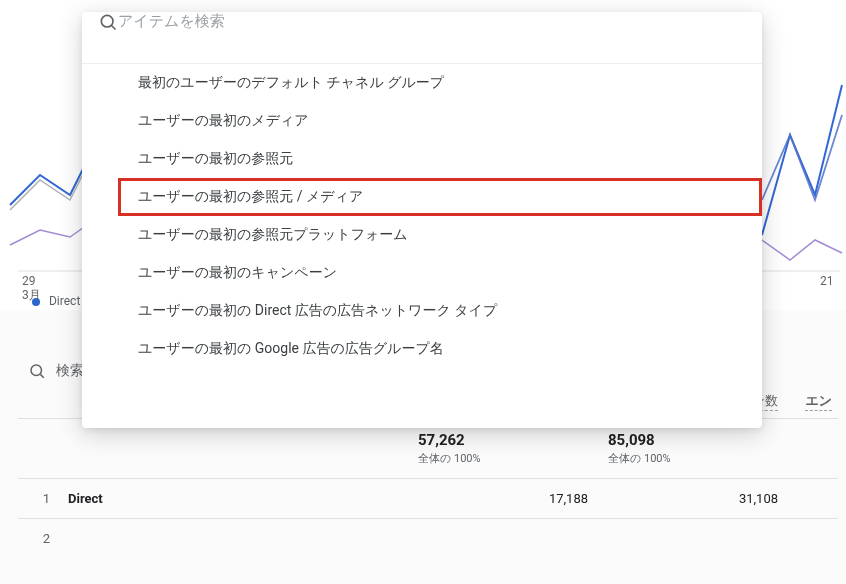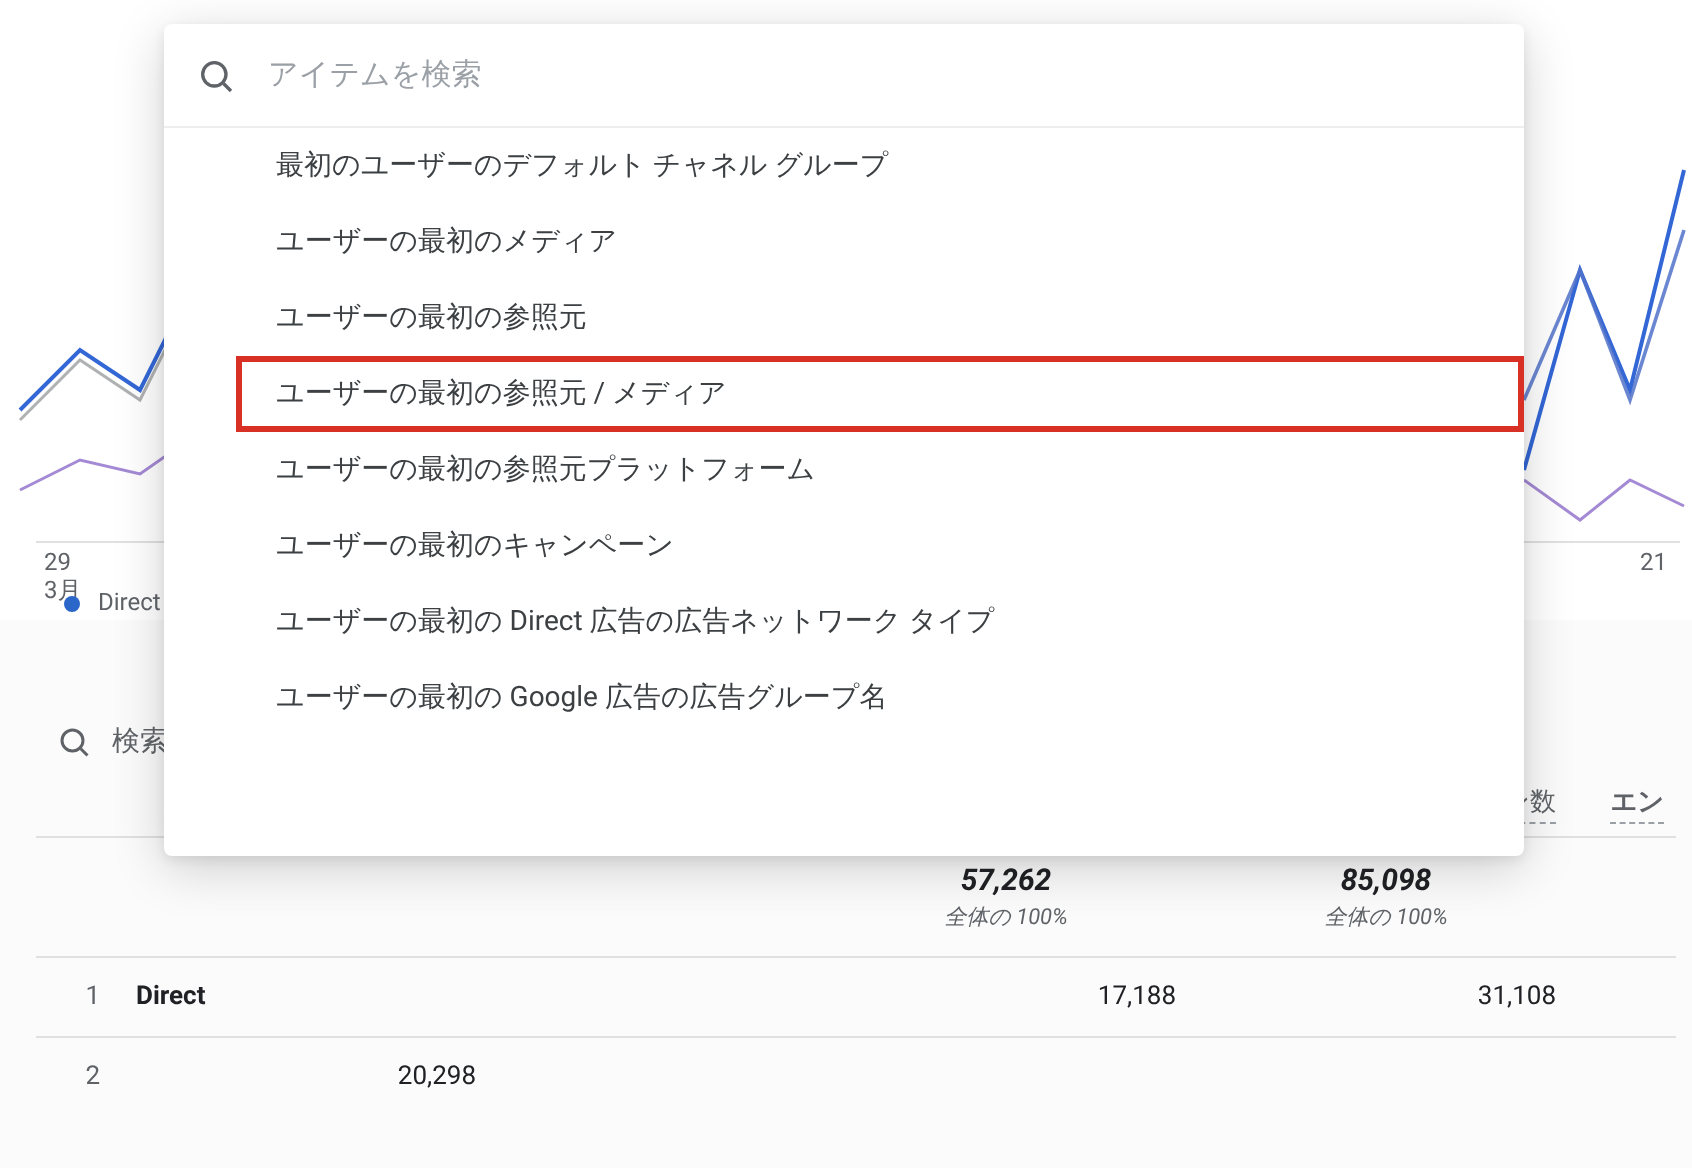--- a/index.html
+++ b/index.html
@@ -50,21 +50,21 @@
   .hdr .col-metric.last { width:40px; padding-right:6px;font-weight:bold; }
   .hdr .spacer { flex:1; }
   .hdr .underline {
     border-bottom:1px dashed #9aa0a6; padding-bottom:2px;
   }
   .totals {
     display:flex; border-top:1px solid #e0e0e0; padding:12px 0;
   }
   .totals .spacer { flex:1; }
   .totals .mcell {
-    width:190px; text-align:center; padding-right:20px;font-style:italic;
+    width:190px; text-align:left; padding-right:20px;
   }
   .totals .mcell.last { width:40px; padding-right:6px; }
   .totals .big { font-weight:700; font-size:15px; color:#202124; }
   .totals .sub { font-size:11px; color:#5f6368; margin-top:2px; }
   .row {
     display:flex; align-items:center; height:40px;
     border-top:1px solid #e0e0e0; font-size:13px;
   }
   .row .idx { width:50px; text-align:right; padding-right:18px; color:#5f6368; }
   .row .name { flex:1; font-weight:700; color:#202124; }
@@ -75,21 +75,21 @@
   .dropdown {
     position:absolute;
     left:82px; top:12px;
     width:680px;
     background:#fff;
     border-radius:4px;
     box-shadow: 0 6px 26px rgba(0,0,0,.18), 0 2px 6px rgba(0,0,0,.08);
     padding-bottom:60px;
   }
   .dd-search {
-    display:flex; align-items:center; gap:16px;
+    display:flex; align-items:flex-start; gap:0;
     height:52px; padding:0 16px;
     border-bottom:1px solid #eee;
   }
   .dd-search svg { width:20px; height:20px; }
   .dd-search input {
     border:none; outline:none; flex:1;
     font-size:15px; color:#202124; background:transparent;
   }
   .dd-search input::placeholder { color:#9aa0a6; }
   .dd-item {
@@ -163,21 +163,20 @@
   <div id="rows">
       <div class="row">
         <div class="idx">1</div>
         <div class="name">Direct</div>
         <div class="val">17,188</div>
         <div class="val">31,108</div>
         <div class="val last"></div>
       </div>
       <div class="row">
         <div class="idx">2</div>
-        <div class="val">20,298</div>
         <div class="val last"></div>
       </div>
     </div>
 </div>
 
 <div class="dropdown">
   <div class="dd-search">
     <svg viewBox="0 0 24 24" fill="none" stroke="#5f6368" stroke-width="2">
       <circle cx="11" cy="11" r="7"></circle>
         <line x1="21" y1="21" x2="16.5" y2="16.5"></line>

